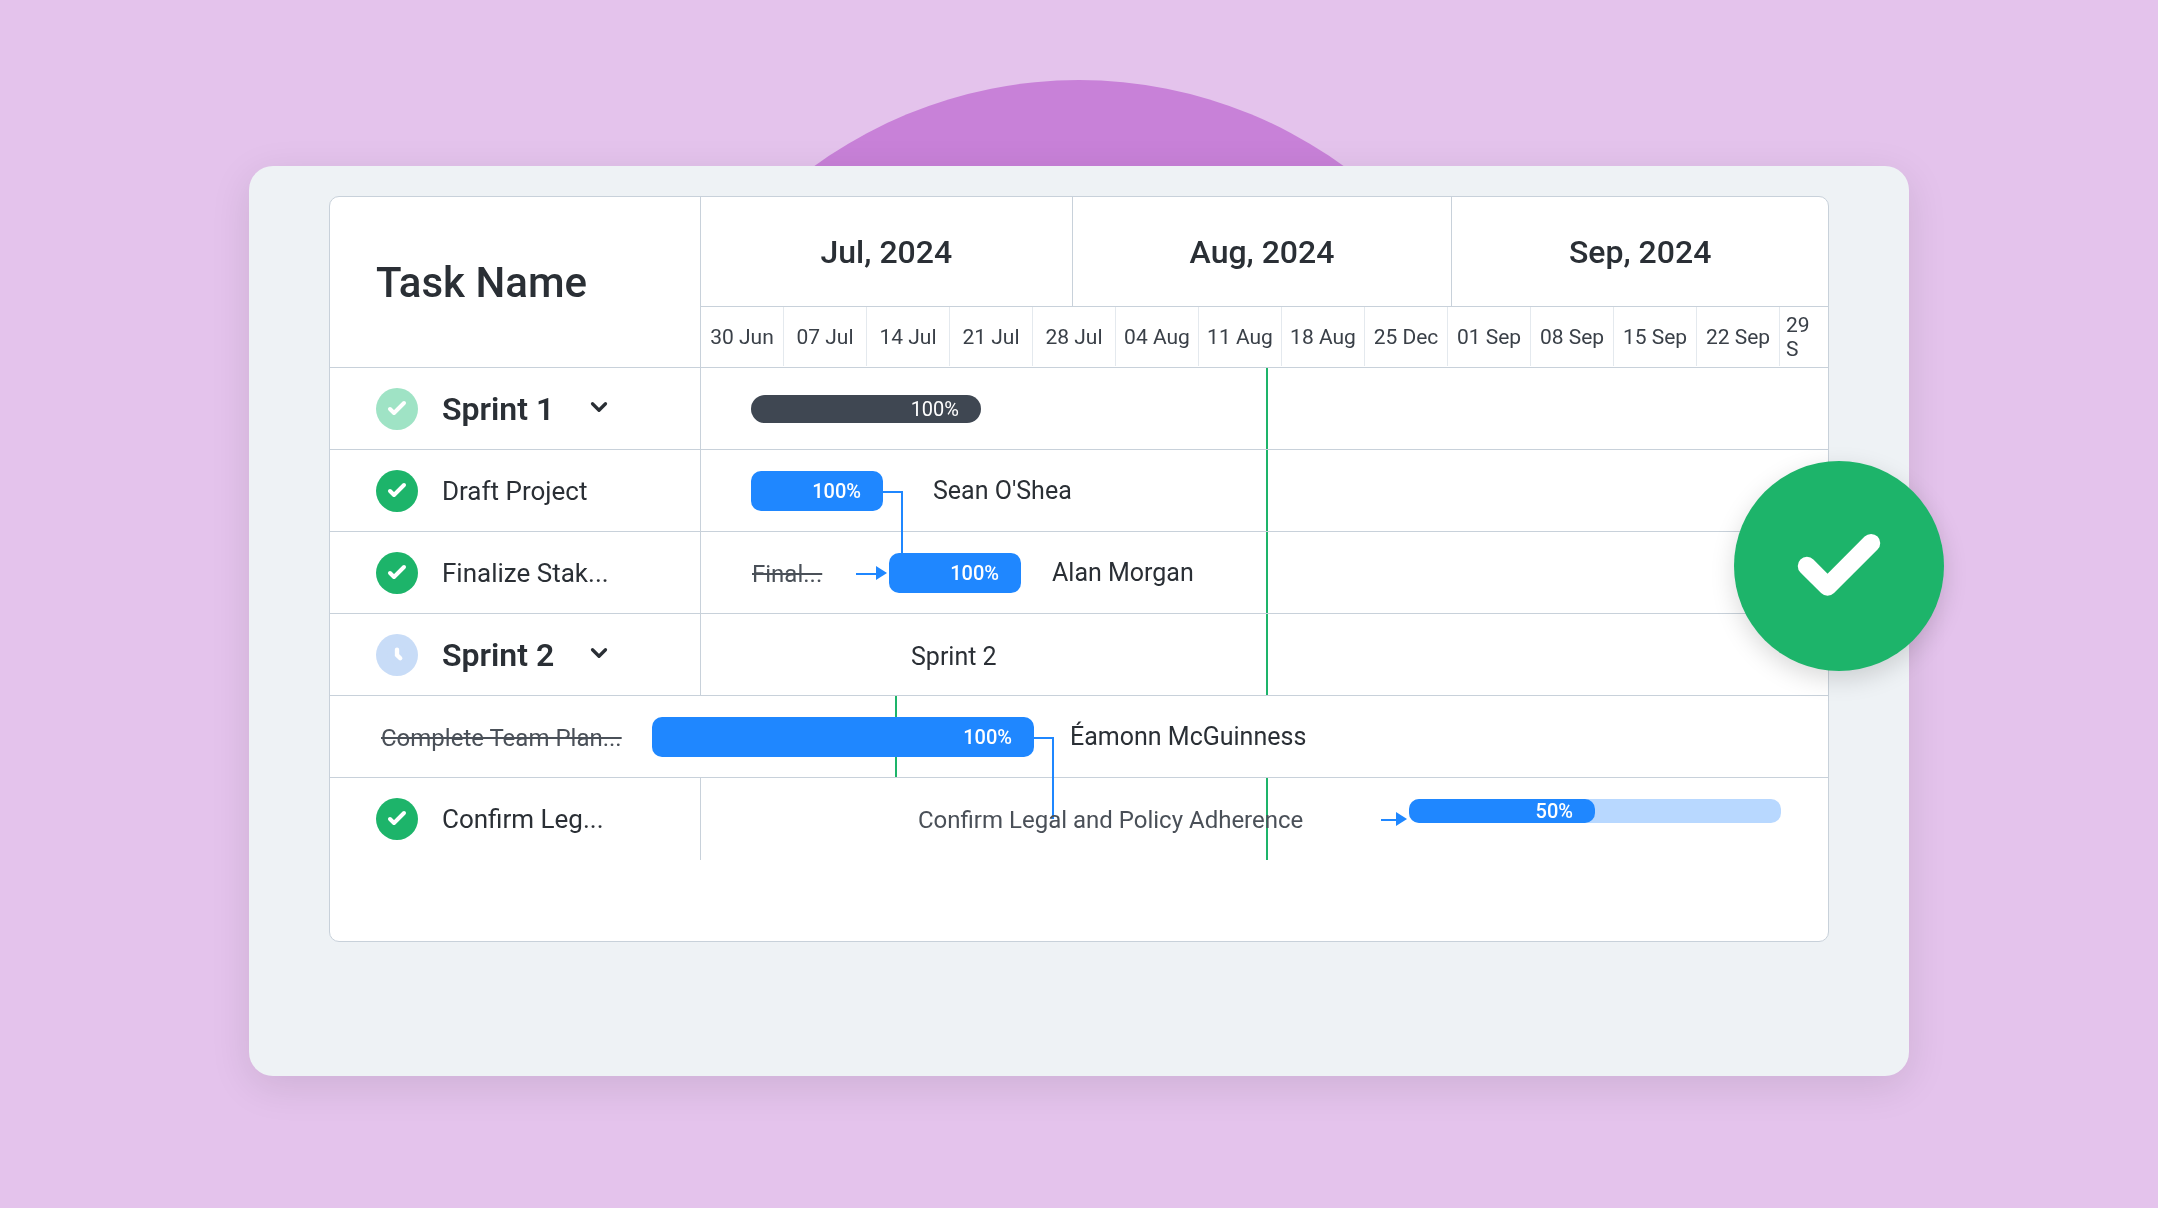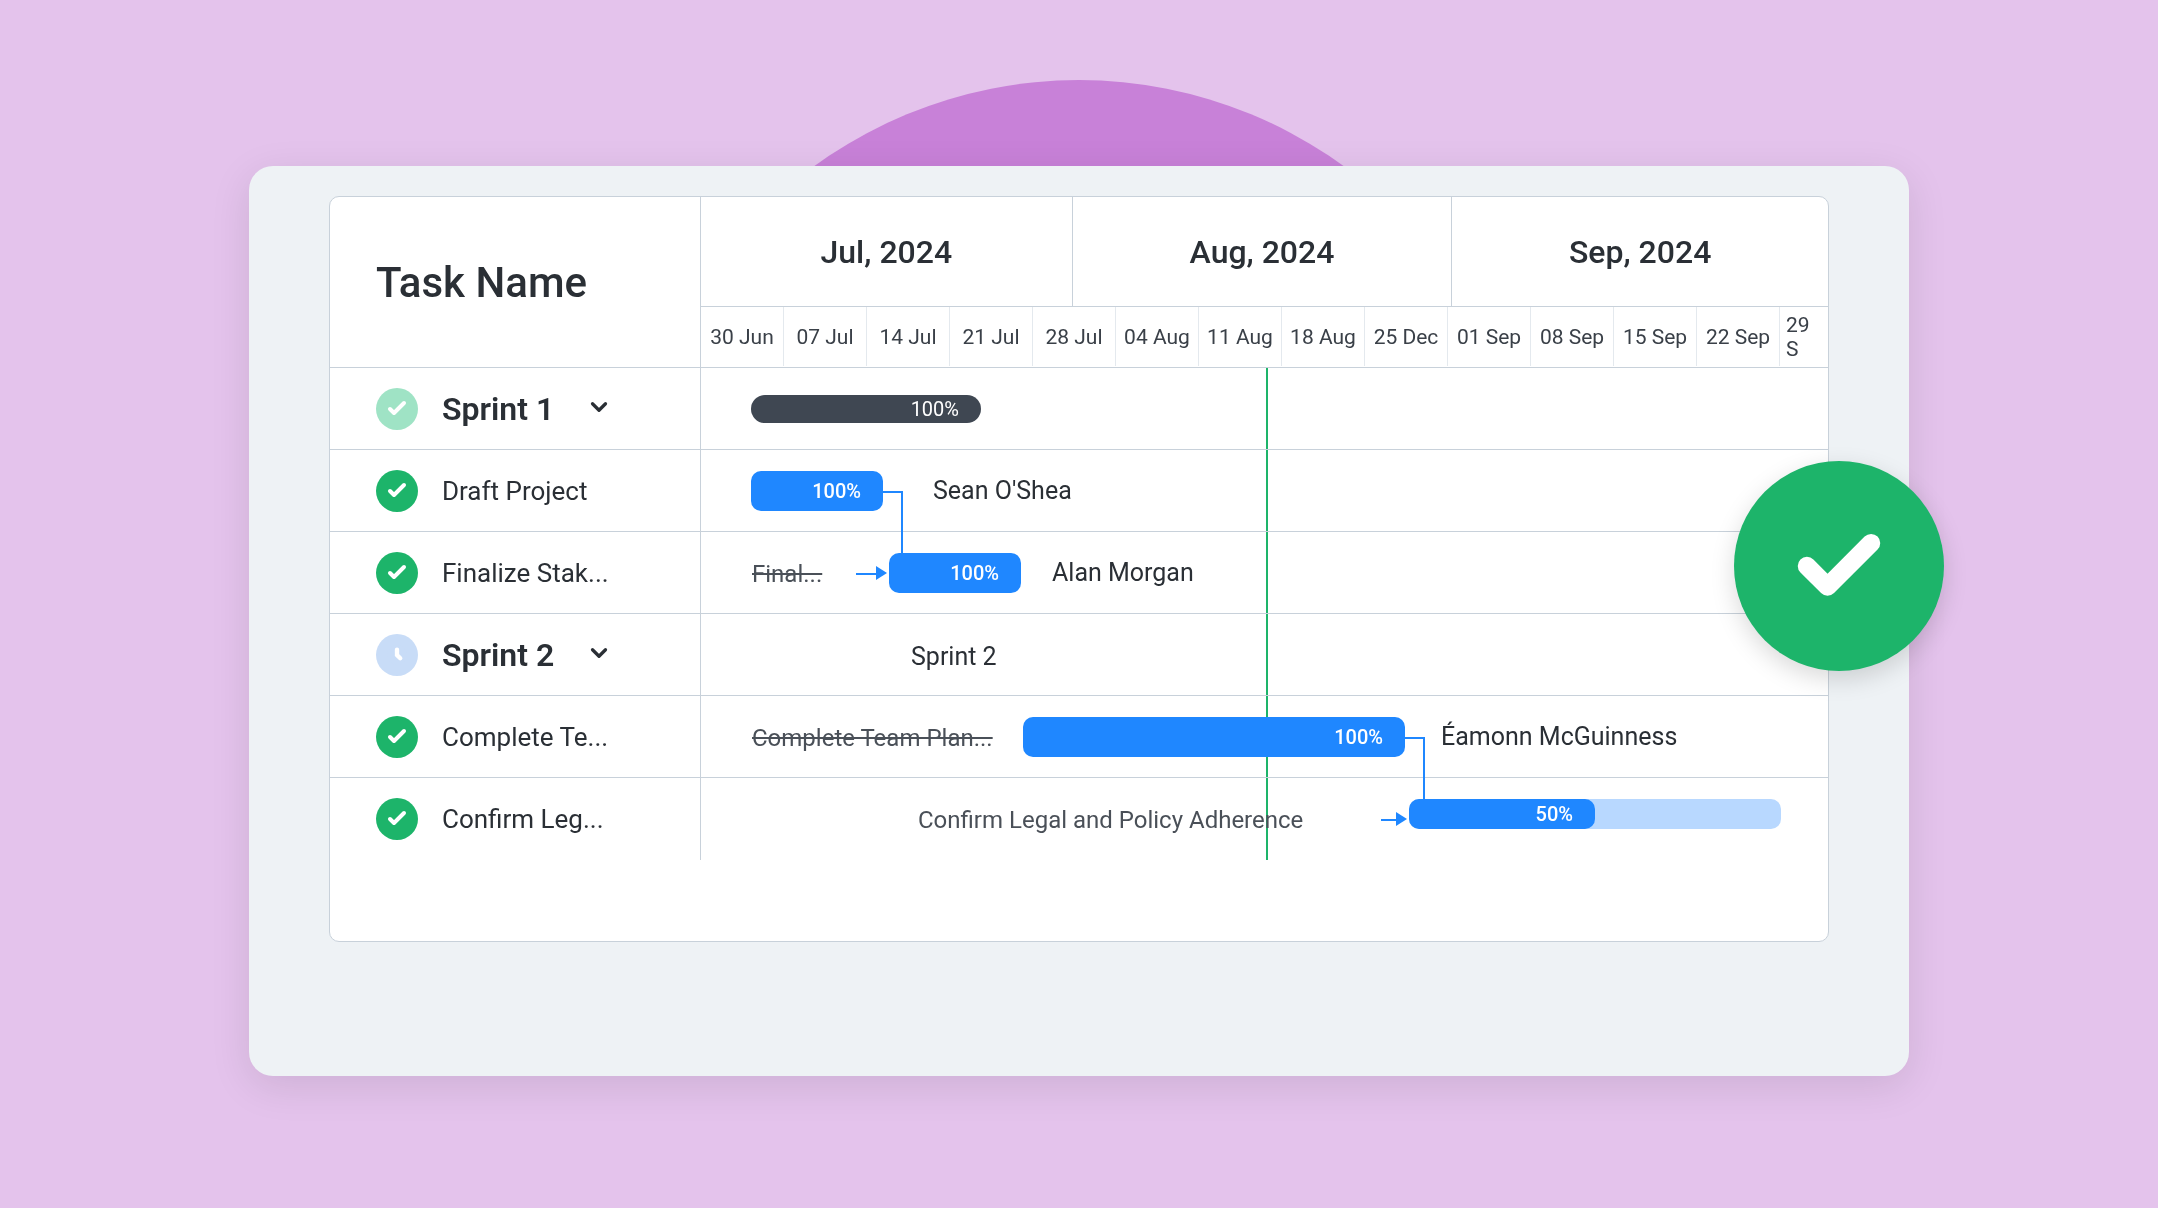--- a/index.html
+++ b/index.html
@@ -179,21 +179,21 @@
     color: #fff;
     font-size: 20px;
     display: flex;
     align-items: center;
     justify-content: flex-end;
     padding-right: 22px;
     font-weight: 500;
   }
   .task-outer {
     position: absolute;
-    height: 30px;
+    height: 24px;
     border-radius: 10px;
     top: 21px;
     background: #b8d8ff;
   }
   .task-outer .fill {
     position: absolute;
     left: 0; top: 0; bottom: 0;
     background: #1f87ff;
     border-radius: 10px;
     color: #fff;
@@ -413,28 +413,20 @@
               </svg>
           </span>
         </div>
         <div class="row-right">
           <div class="today-line" style="left:565px"></div>
           <span class="sprint-label-small" style="left:210px">Sprint 2</span>
         </div>
       </div>
 
       <div class="row">
-        <div class="row-left">
-          <div class="status-icon status-done">
-            <svg width="24" height="24" viewBox="0 0 24 24" fill="none">
-                <path d="M5 12l4 4 10-10" stroke="#fff" stroke-width="4" stroke-linecap="round" stroke-linejoin="round"></path>
-              </svg>
-          </div>
-          <span class="task-label">Complete Te...</span>
-        </div>
         <div class="row-right">
           <div class="today-line" style="left:565px"></div>
           <span class="linked-label" style="left:51px">Complete Team Plan...</span>
           <div class="task-bar" style="left:322px;width:382px">
             <span>100%</span>
           </div>
           <span class="assignee" style="left:740px">Éamonn McGuinness</span>
           <div class="dep-h" style="left:704px;top:41px;width:20px"></div>
           <div class="dep-v" style="left:722px;top:41px;height:82px"></div>
         </div>

